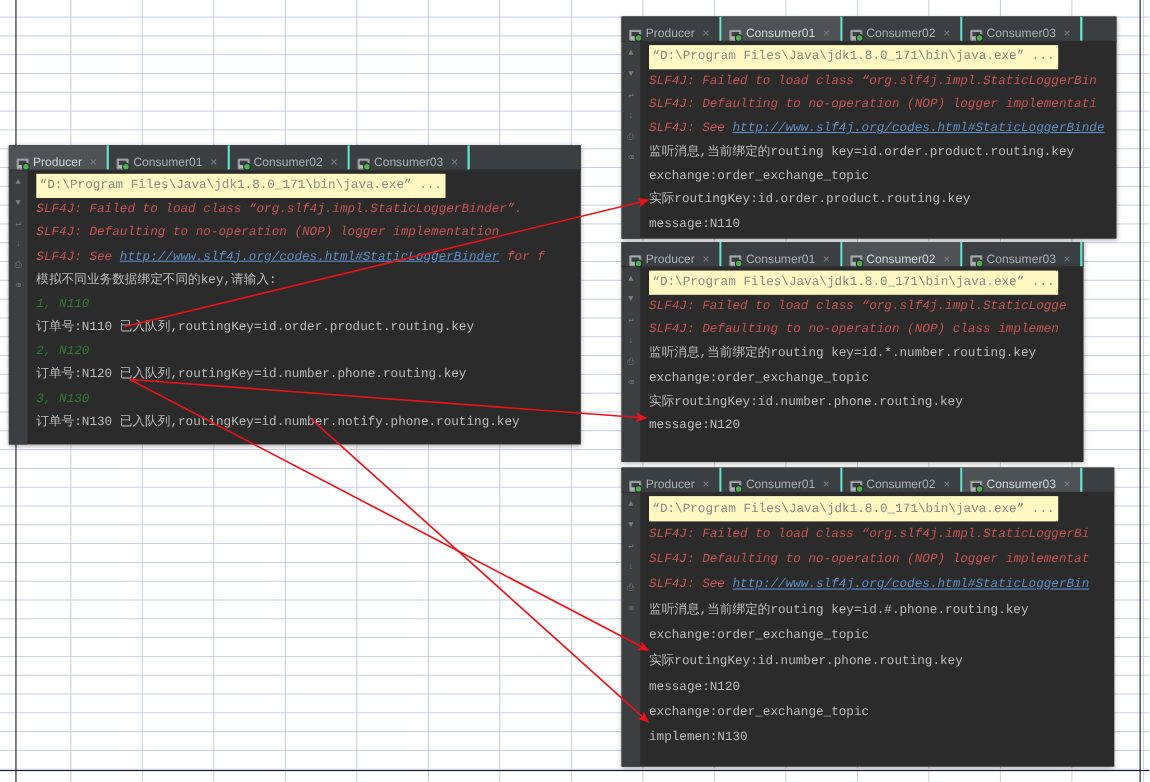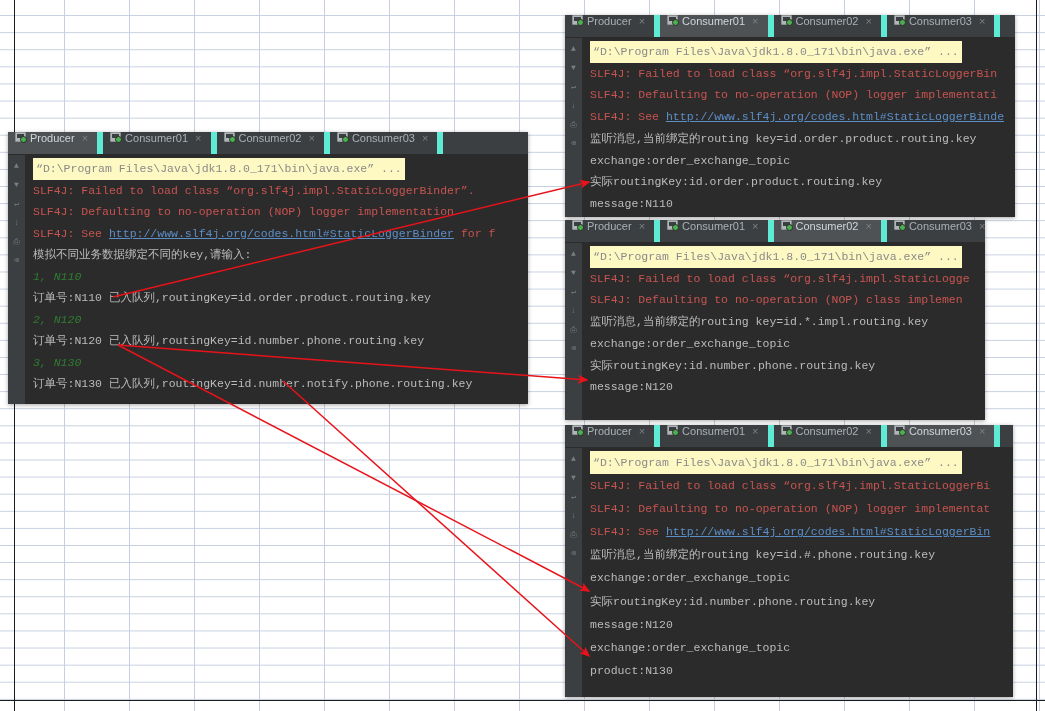--- a/index.html
+++ b/index.html
@@ -34,27 +34,27 @@
     box-shadow:0 1px 4px rgba(0,0,0,.35);
   }
   .tabbar{
     height:22px;
     background:#3c3f41;
     display:flex;align-items:stretch;
     border-bottom:1px solid #2b2b2b;
     white-space:nowrap;
   }
   .tab{
-    display:flex;align-items:flex-start;gap:4px;
+    display:flex;align-items:flex-end;gap:4px;
     padding:0 9px 0 7px;
     font-family:"Liberation Sans",sans-serif;
     font-size:11px;
     color:#a9b0b6;
     background:#3c3f41;
-    border-right:6px solid #5eead4;
+    border-right:2px solid #5eead4;
     flex:0 0 auto;
   }
   .tab.active{background:#4e5254;color:#cfd6dc;}
   .tab .tab-close{color:#7a8186;font-size:11px;margin-left:3px;}
   .runicon{
     position:relative;width:11px;height:10px;flex:0 0 auto;
     background:#b0b5b8;border-radius:1px;
     border:1px solid #8d9295;
     box-sizing:border-box;
   }
@@ -85,21 +85,21 @@
     padding:3px 0 4px 8px;
     overflow:hidden;
   }
   .ln{
     font-size:11.5px;
     line-height:21.5px;
     white-space:pre;
     color:#bbbbbb;
   }
   .ln.cmd{color:#8a8a8a;background:#fef9c3;display:inline-block;padding:0 3px;}
-  .ln.err{color:#c75450;}
+  .ln.err{color:#c75450;font-style:italic;}
   .ln.green{color:#2e7d32;font-style:italic;}
   .ln .lnk{color:#5c8ec7;text-decoration:underline;}
   .ln .errtail{color:#c75450;}
 
   
   #win-producer{left:8px;top:132px;width:520px;height:272px;}
   #win-c1{left:565px;top:15px;width:450px;height:202px;}
   #win-c2{left:565px;top:220px;width:420px;height:200px;}
   #win-c3{left:565px;top:425px;width:448px;height:272px;}
 
@@ -237,21 +237,21 @@
         <span class="g-ico" style="color: rgb(154, 160, 164); font-size: 8px; line-height: 9px; text-align: center;">▼</span>
         <span class="g-ico" style="color: rgb(154, 160, 164); font-size: 8px; line-height: 9px; text-align: center;">↵</span>
         <span class="g-ico" style="color: rgb(154, 160, 164); font-size: 8px; line-height: 9px; text-align: center;">↓</span>
         <span class="g-ico" style="color: rgb(154, 160, 164); font-size: 8px; line-height: 9px; text-align: center;">⎙</span>
         <span class="g-ico" style="color: rgb(154, 160, 164); font-size: 8px; line-height: 9px; text-align: center;">⌫</span>
       </div>
       <div class="logarea">
         <div><div class="ln cmd">“D:\Program Files\Java\jdk1.8.0_171\bin\java.exe” ...</div></div>
         <div class="ln err">SLF4J: Failed to load class “org.slf4j.impl.StaticLogge</div>
         <div class="ln err">SLF4J: Defaulting to no-operation (NOP) class implemen</div>
-        <div class="ln">监听消息,当前绑定的routing key=id.*.impl.routing.key</div>
+        <div class="ln">监听消息,当前绑定的routing key=id.*.number.routing.key</div>
         <div class="ln">exchange:order_exchange_topic</div>
         <div class="ln">实际routingKey:id.number.phone.routing.key</div>
         <div class="ln">message:N120</div>
       </div>
     </div>
   </div>
 <div id="win-c3" class="console">
     <div class="tabbar">
       <div class="tab">
         <span class="runicon"></span>
@@ -286,21 +286,21 @@
       <div class="logarea">
         <div><div class="ln cmd">“D:\Program Files\Java\jdk1.8.0_171\bin\java.exe” ...</div></div>
         <div class="ln err">SLF4J: Failed to load class “org.slf4j.impl.StaticLoggerBi</div>
         <div class="ln err">SLF4J: Defaulting to no-operation (NOP) logger implementat</div>
         <div class="ln err"><span>SLF4J: See </span><span class="lnk">http://www.slf4j.org/codes.html#StaticLoggerBin</span><span class="errtail"></span></div>
         <div class="ln">监听消息,当前绑定的routing key=id.#.phone.routing.key</div>
         <div class="ln">exchange:order_exchange_topic</div>
         <div class="ln">实际routingKey:id.number.phone.routing.key</div>
         <div class="ln">message:N120</div>
         <div class="ln">exchange:order_exchange_topic</div>
-        <div class="ln">product:N130</div>
+        <div class="ln">implemen:N130</div>
       </div>
     </div>
   </div>
 
 <svg id="arrows" viewBox="0 0 1045 711">
     <defs>
       <marker id="ah" markerWidth="7" markerHeight="7" refX="6" refY="3" orient="auto" markerUnits="strokeWidth">
         <path d="M0,0 L7,3 L0,6 L1.6,3 Z" fill="#e8131a"></path>
       </marker>
     </defs>

